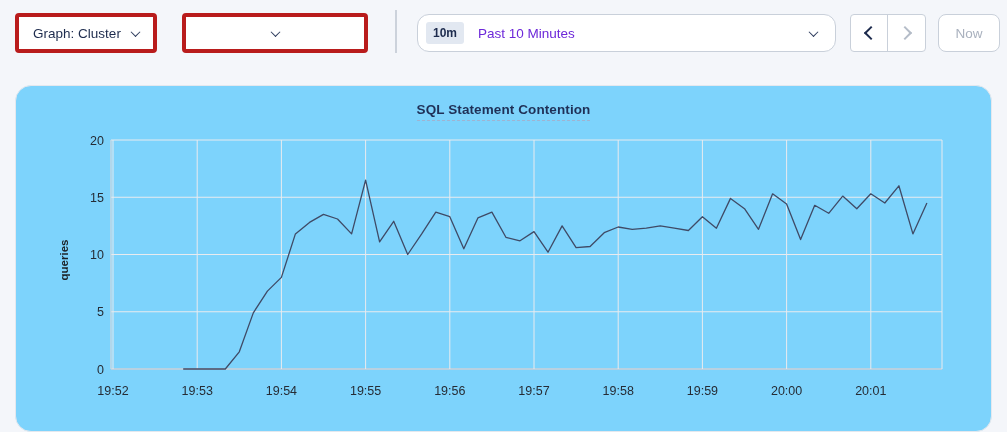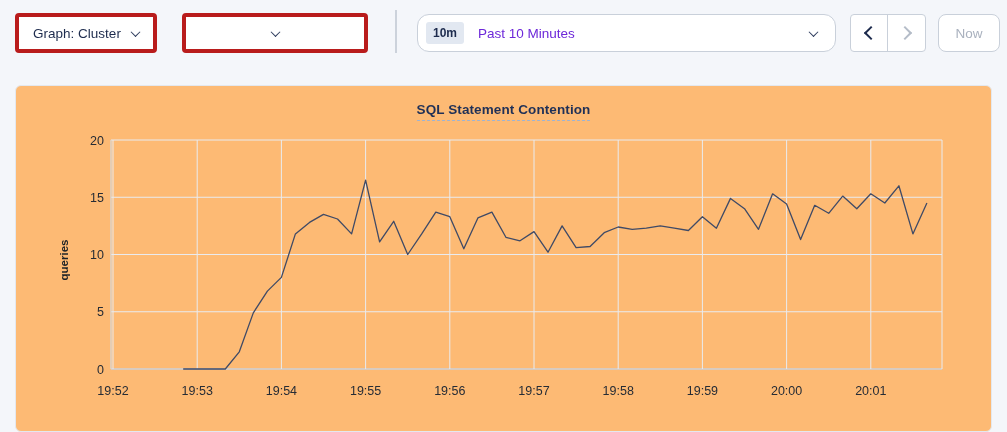--- a/index.html
+++ b/index.html
@@ -65,23 +65,23 @@
   .now-btn {
     position: absolute; left: 938px; top: 14px; width: 62px; height: 38px;
     background: #ffffff; border: 1px solid #c9d0da; border-radius: 8px;
     font-size: 13.5px; font-weight: 500; color: #a9b1be;
     display: flex; align-items: center; justify-content: center;
     cursor: default;
   }
   
   .panel {
     position: absolute; left: 15px; top: 85px; width: 977px; height: 347px;
-    background: #fdba74;
+    background: #7dd3fc;
     border: 1px solid #e4e8ee;
-    border-radius: 6px;
+    border-radius: 16px;
   }
   .chart-title-wrap { position: absolute; top: 14px; left: 0; width: 100%; text-align: center; }
   .chart-title {
     display: inline-block;
     font-size: 13.5px; font-weight: 700; color: #1f3057;
     border-bottom: 1.5px dashed #9fb3d1;
     padding-bottom: 3px;
     letter-spacing: 0.1px;
   }
   .y-axis-label {

